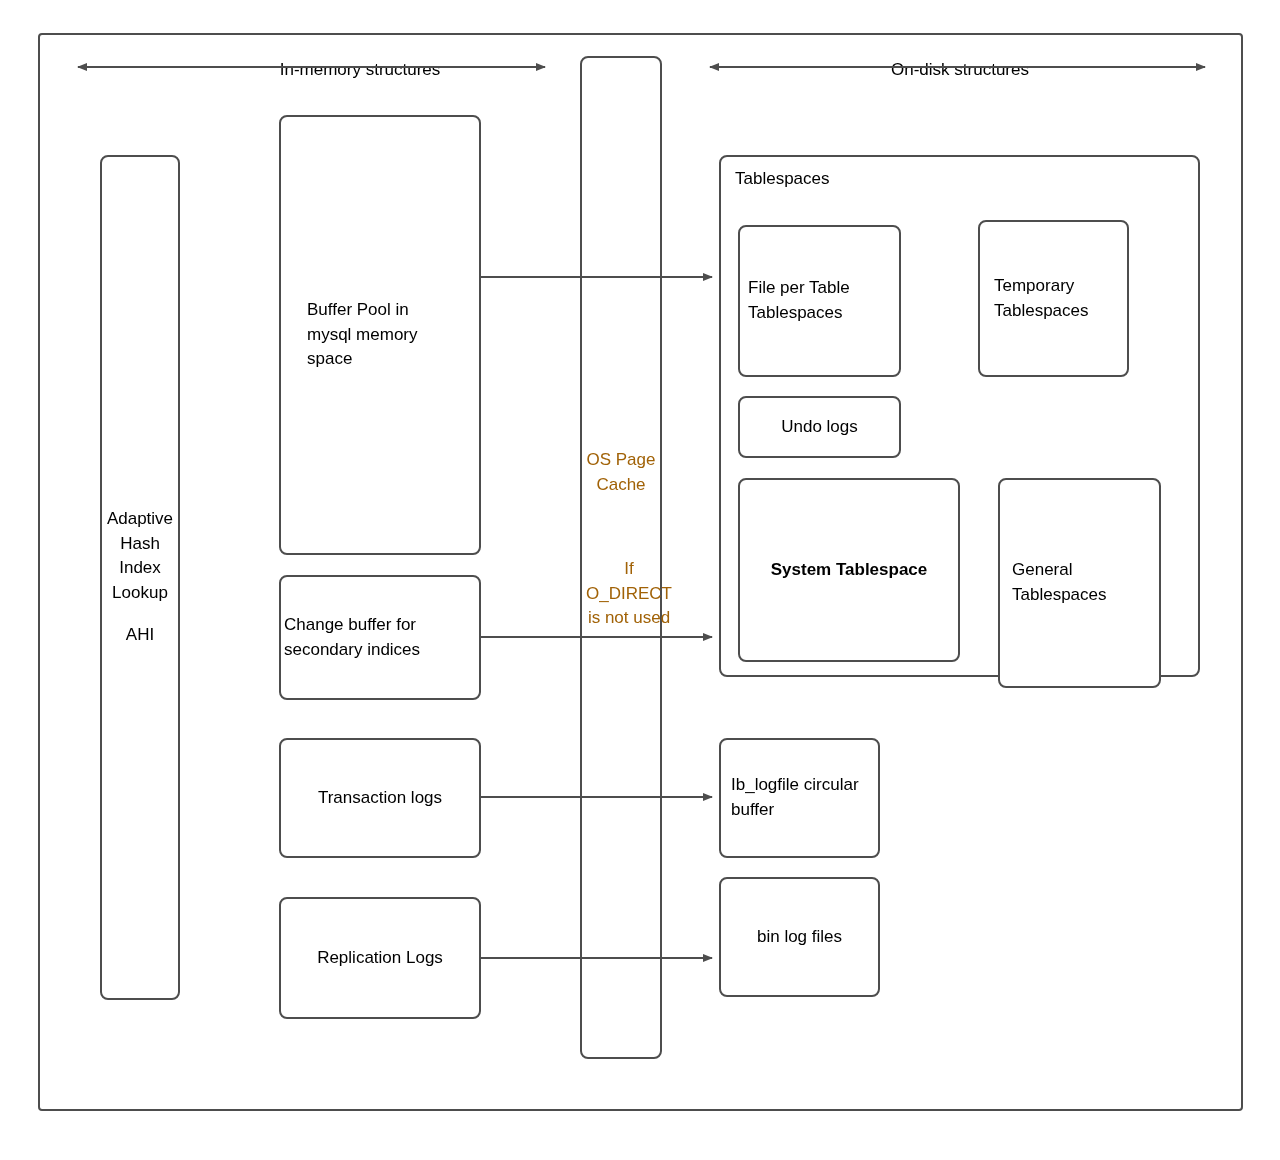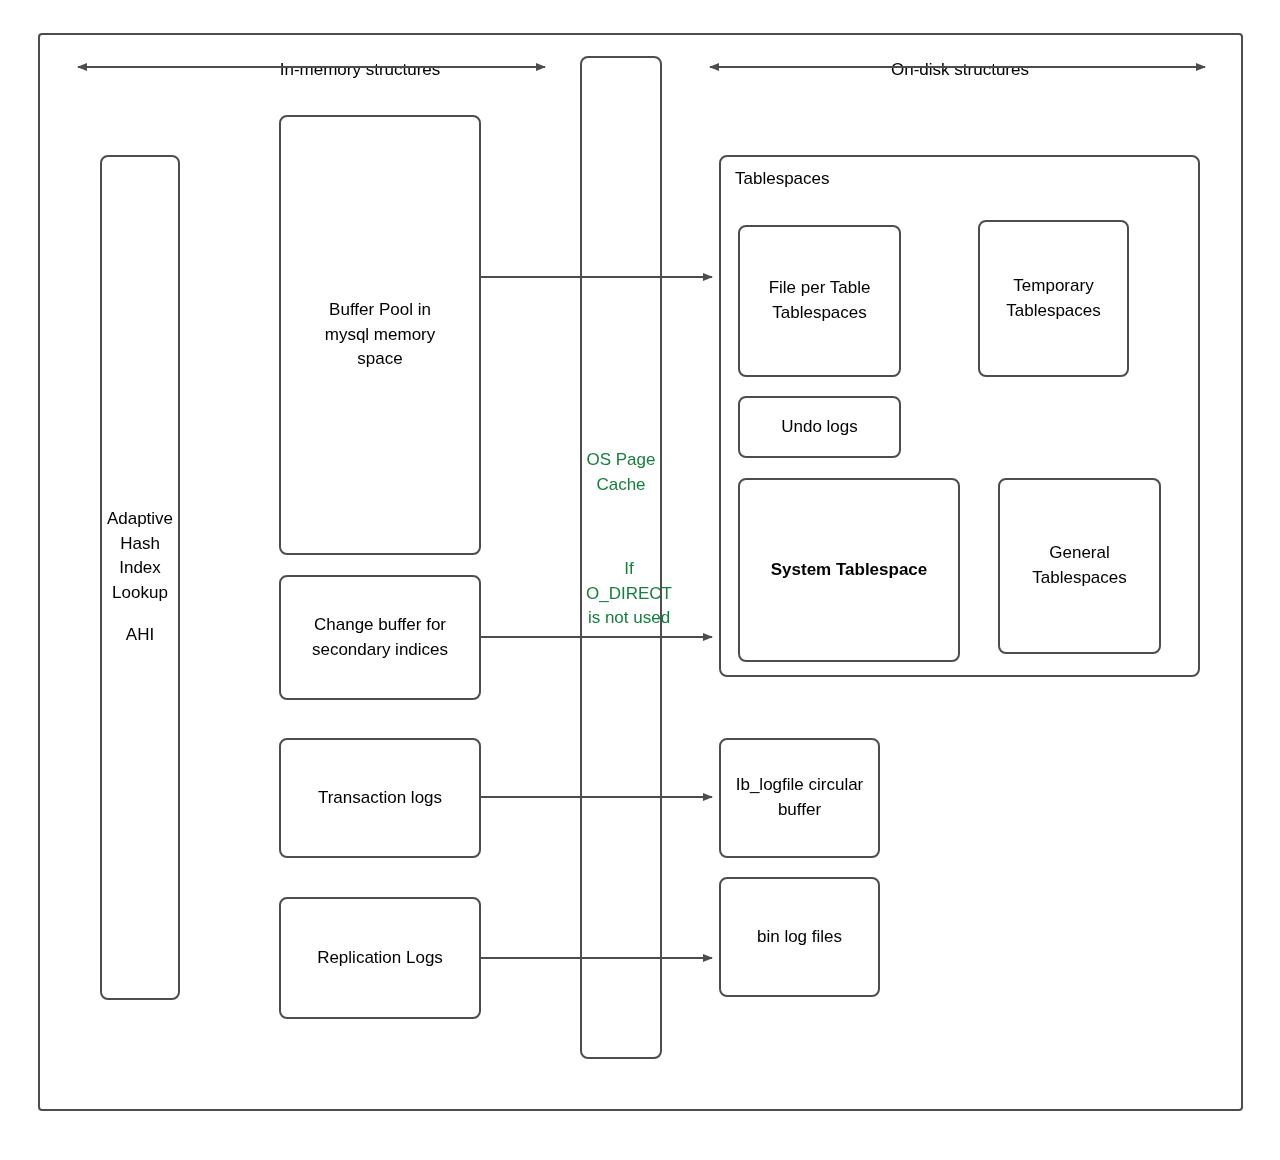--- a/index.html
+++ b/index.html
@@ -19,21 +19,21 @@
   }
   .box {
     position: absolute;
     border: 2px solid #4d4d4d;
     border-radius: 8px;
     background: #ffffff;
     box-sizing: border-box;
     display: flex;
     align-items: center;
     justify-content: center;
-    text-align: center;
+    text-align: left;
     color: #000000;
     font-size: 17px;
     line-height: 1.45;
     padding: 4px;
   }
   .outer-frame {
     border-radius: 4px;
   }
   .label-text {
     position: absolute;
@@ -45,21 +45,21 @@
   .box.top-label {
     align-items: flex-start;
     justify-content: flex-start;
     padding: 10px 14px;
     text-align: left;
   }
   .vline-text {
     position: absolute;
     text-align: center;
     font-size: 17px;
-    color: #15803d;
+    color: #a16207;
     line-height: 1.45;
     pointer-events: none;
   }
   svg.overlay {
     position: absolute;
     left: 0;
     top: 0;
     width: 1280px;
     height: 1160px;
     pointer-events: none;
@@ -101,21 +101,21 @@
   </div>
 
   <div class="box" style="left:738px; top:225px; width:163px; height:152px; padding:0 8px;">File per Table Tablespaces</div>
 
   <div class="box" style="left:978px; top:220px; width:151px; height:157px; padding:0 14px;">Temporary Tablespaces</div>
 
   <div class="box" style="left:738px; top:396px; width:163px; height:62px;">Undo logs</div>
 
   <div class="box" style="left:738px; top:478px; width:222px; height:184px;font-weight:bold;">System Tablespace</div>
 
-  <div class="box" style="left:998px; top:478px; width:163px; height:176px; padding:0 12px;">General Tablespaces</div>
+  <div class="box" style="left:998px; top:478px; width:163px; height:210px; padding:0 12px;">General Tablespaces</div>
 
   <div class="box" style="left:719px; top:738px; width:161px; height:120px; padding:0 10px;">Ib_logfile circular buffer</div>
 
   <div class="box" style="left:719px; top:877px; width:161px; height:120px;">bin log files</div>
 
   <svg class="overlay" viewBox="0 0 1280 1160">
     <defs>
       <marker id="arrow" markerWidth="10" markerHeight="8" refX="9" refY="4" orient="auto" markerUnits="userSpaceOnUse">
         <path d="M0,0 L10,4 L0,8 z" fill="#4d4d4d"></path>
       </marker>

